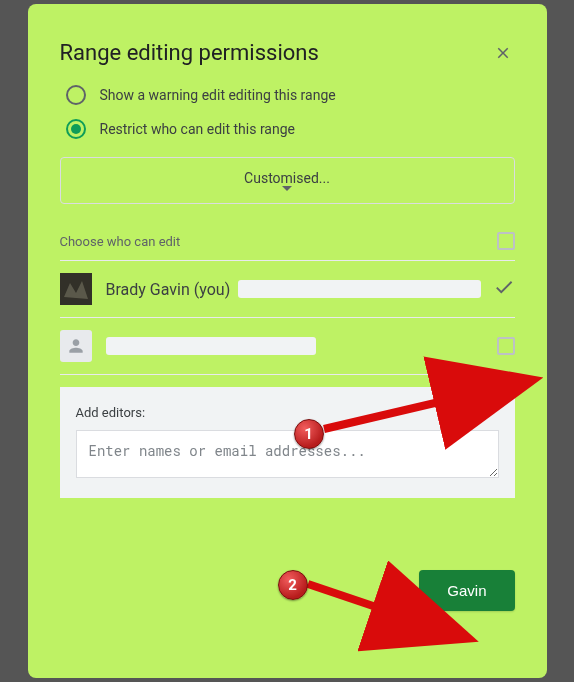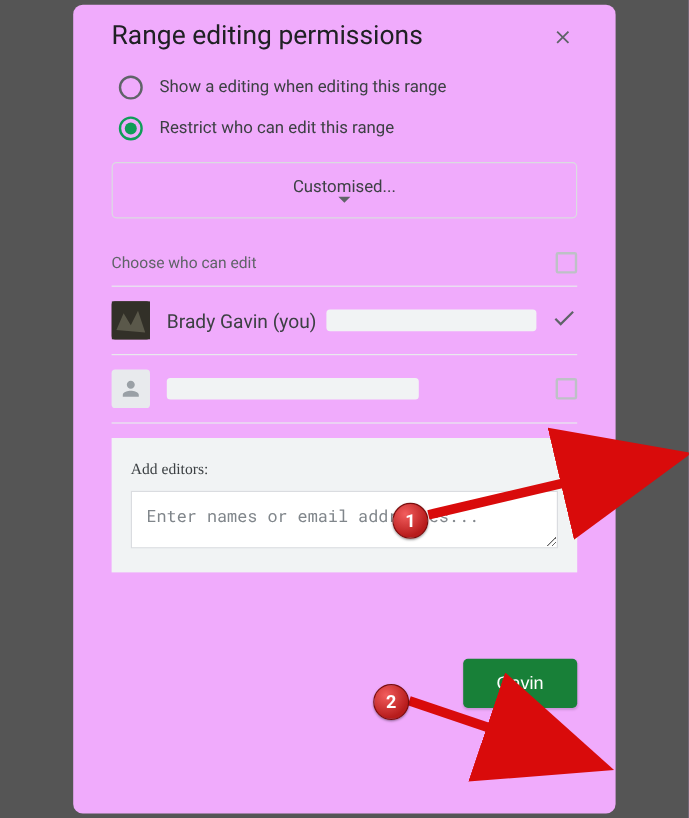--- a/index.html
+++ b/index.html
@@ -7,26 +7,26 @@
       font-family: 'Google Sans', Roboto, Arial, sans-serif;
       background: #555;
       display: flex;
       justify-content: center;
       align-items: flex-start;
       padding: 4px;
       width: 574px;
       height: 682px;
     }
     .dialog {
-      background: #f0abfc;
-      width: 452px;
+      background: #bef264;
+      width: 519px;
       height: 674px;
       border-radius: 8px;
       position: relative;
-      padding: 14px 32px 24px 32px;
+      padding: 36px 32px 24px 32px;
     }
     .title-row {
       display: flex;
       justify-content: space-between;
       align-items: center;
       margin-bottom: 20px;
     }
     .title {
       font-size: 22px;
       font-weight: 400;
@@ -148,21 +148,20 @@
     .check-mark svg { width: 22px; height: 22px; }
     .editors-section {
       background: #f1f3f4;
       padding: 18px 16px 16px 16px;
       margin-top: 12px;
     }
     .editors-label {
       font-size: 13px;
       color: #3c4043;
       margin-bottom: 10px;
-      font-family: Liberation Serif, serif;
     }
     .editors-input {
       width: 100%;
       height: 48px;
       border: 1px solid #dadce0;
       padding: 10px 12px;
       font-family: 'Roboto Mono', monospace;
       font-size: 14px;
       resize: both;
       background: #fff;
@@ -217,21 +216,21 @@
     <div class="title">Range editing permissions</div>
     <div class="close-x">
       <svg viewBox="0 0 24 24">
           <path fill="currentColor" d="M19 6.41 17.59 5 12 10.59 6.41 5 5 6.41 10.59 12 5 17.59 6.41 19 12 13.41 17.59 19 19 17.59 13.41 12z"></path>
         </svg>
     </div>
   </div>
 
   <div class="option-row">
     <div class="radio unselected"></div>
-    <span class="option-label">Show a editing when editing this range</span>
+    <span class="option-label">Show a warning edit editing this range</span>
   </div>
 
   <div class="option-row">
     <div class="radio selected"></div>
     <span class="option-label">Restrict who can edit this range</span>
   </div>
 
   <div class="select-box">
     <span>Customised...</span>
     <div class="select-caret"></div>

